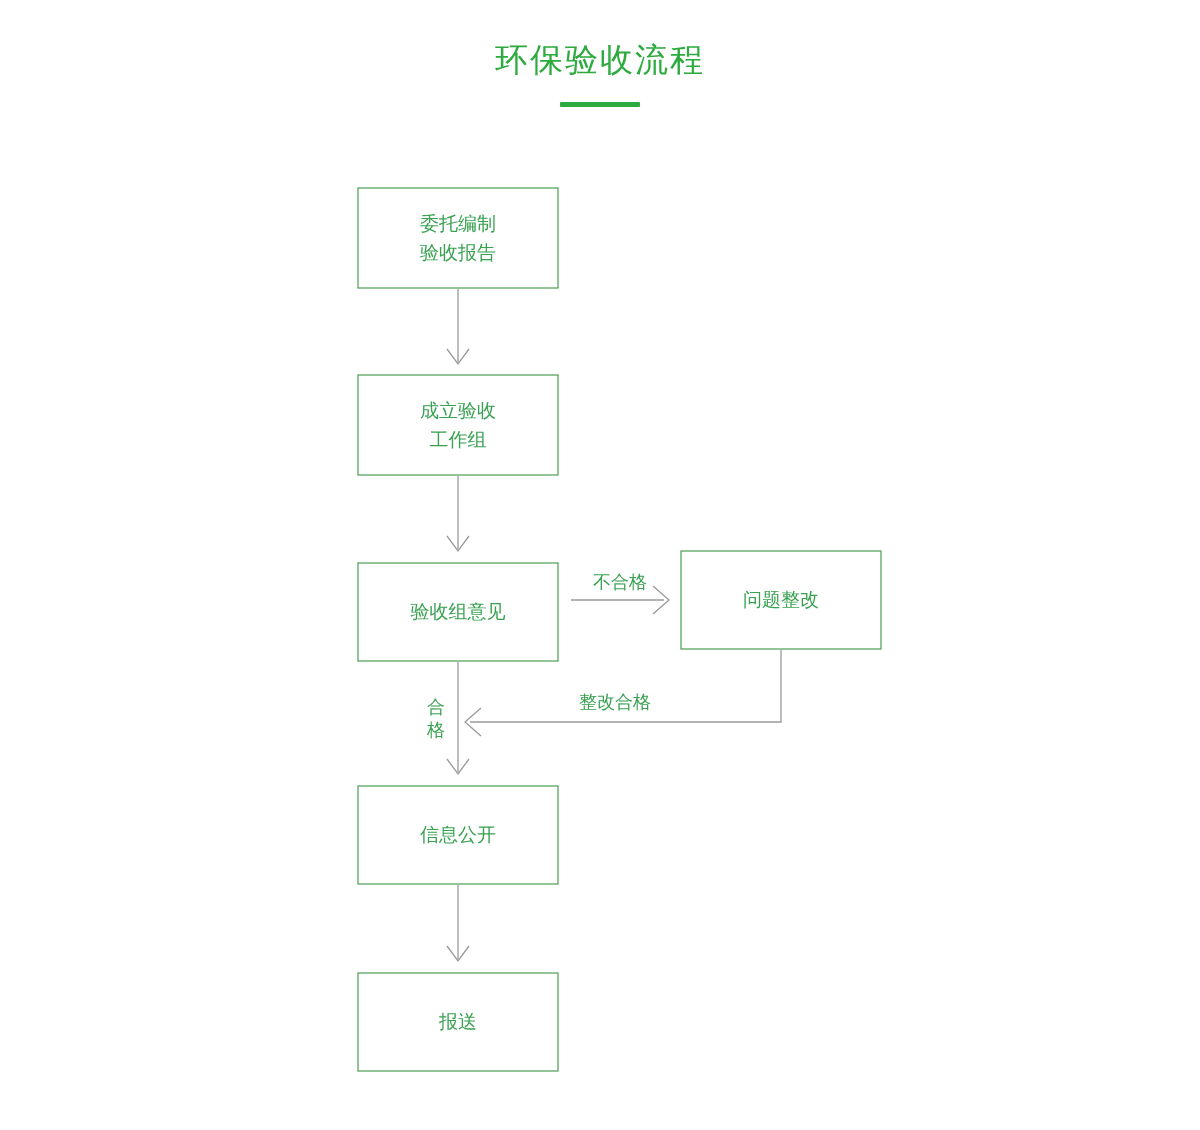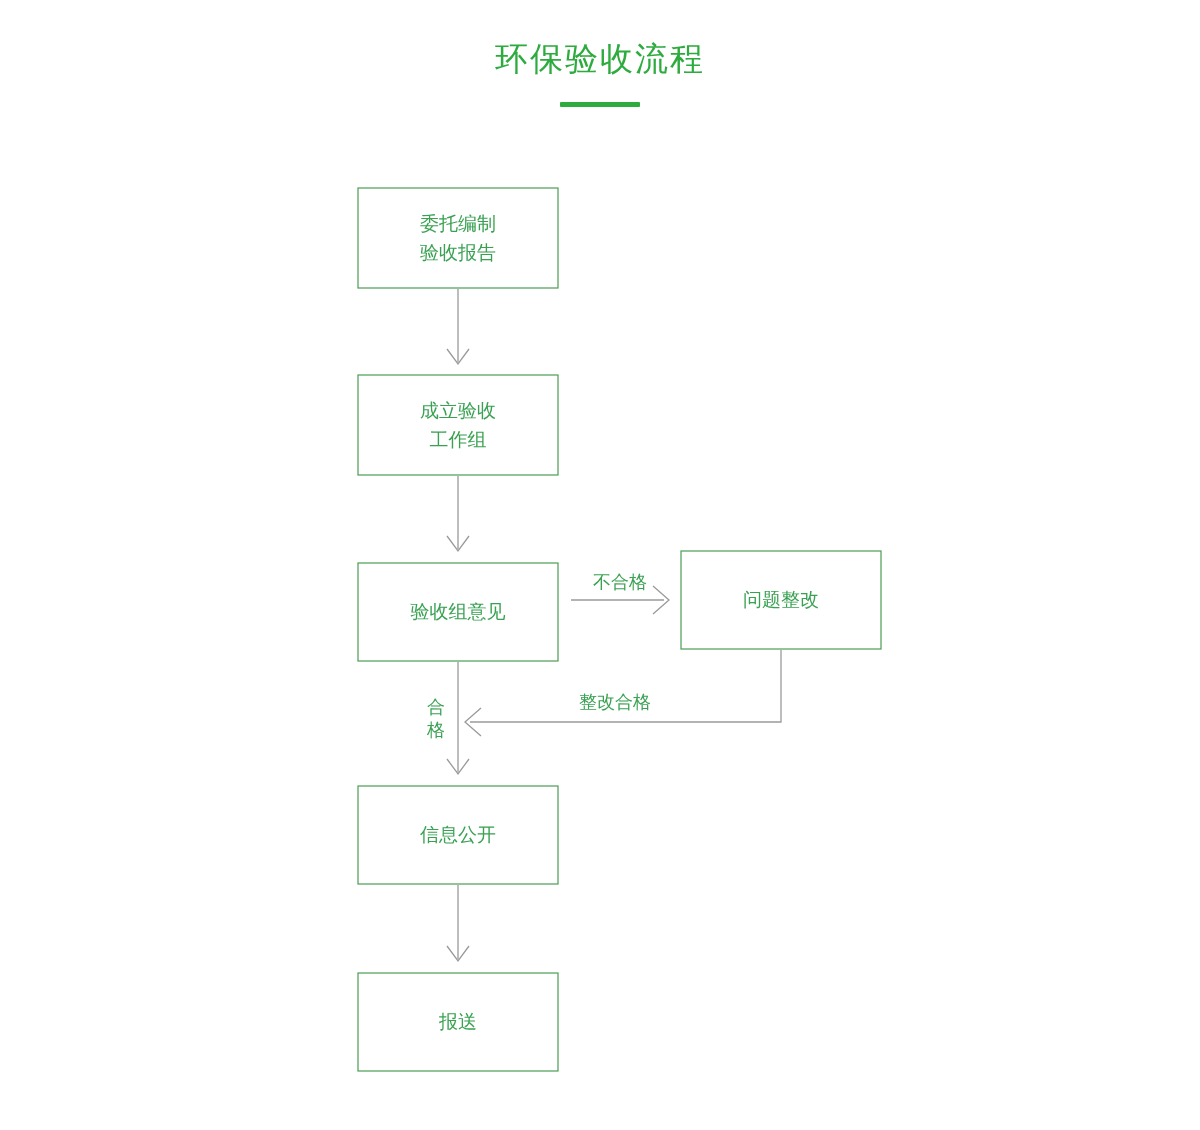--- a/index.html
+++ b/index.html
@@ -18,21 +18,20 @@
     position: relative;
     width: 1200px;
     height: 1130px;
   }
   .title-block {
     position: absolute;
     top: 40px;
     left: 0;
     width: 1200px;
     text-align: center;
-    font-family: Liberation Serif, serif;
   }
   .chart-title {
     font-size: 33px;
     line-height: 1.2;
     color: #2eab3f;
     font-weight: 400;
     letter-spacing: 2px;
     margin: 0;
     padding: 0;
   }

